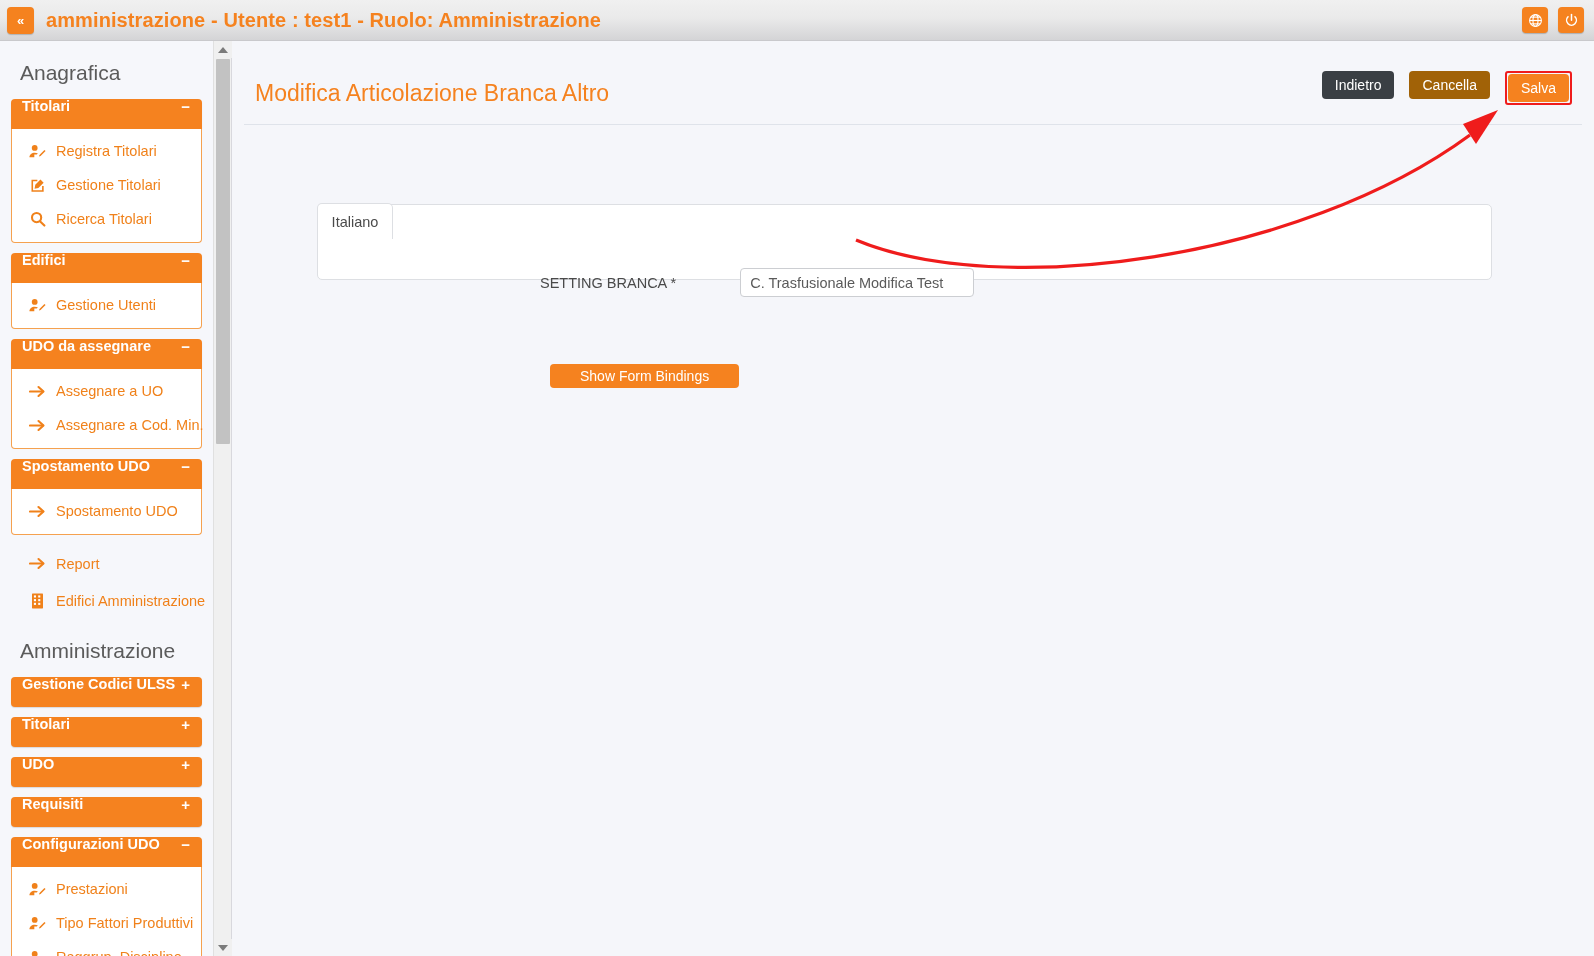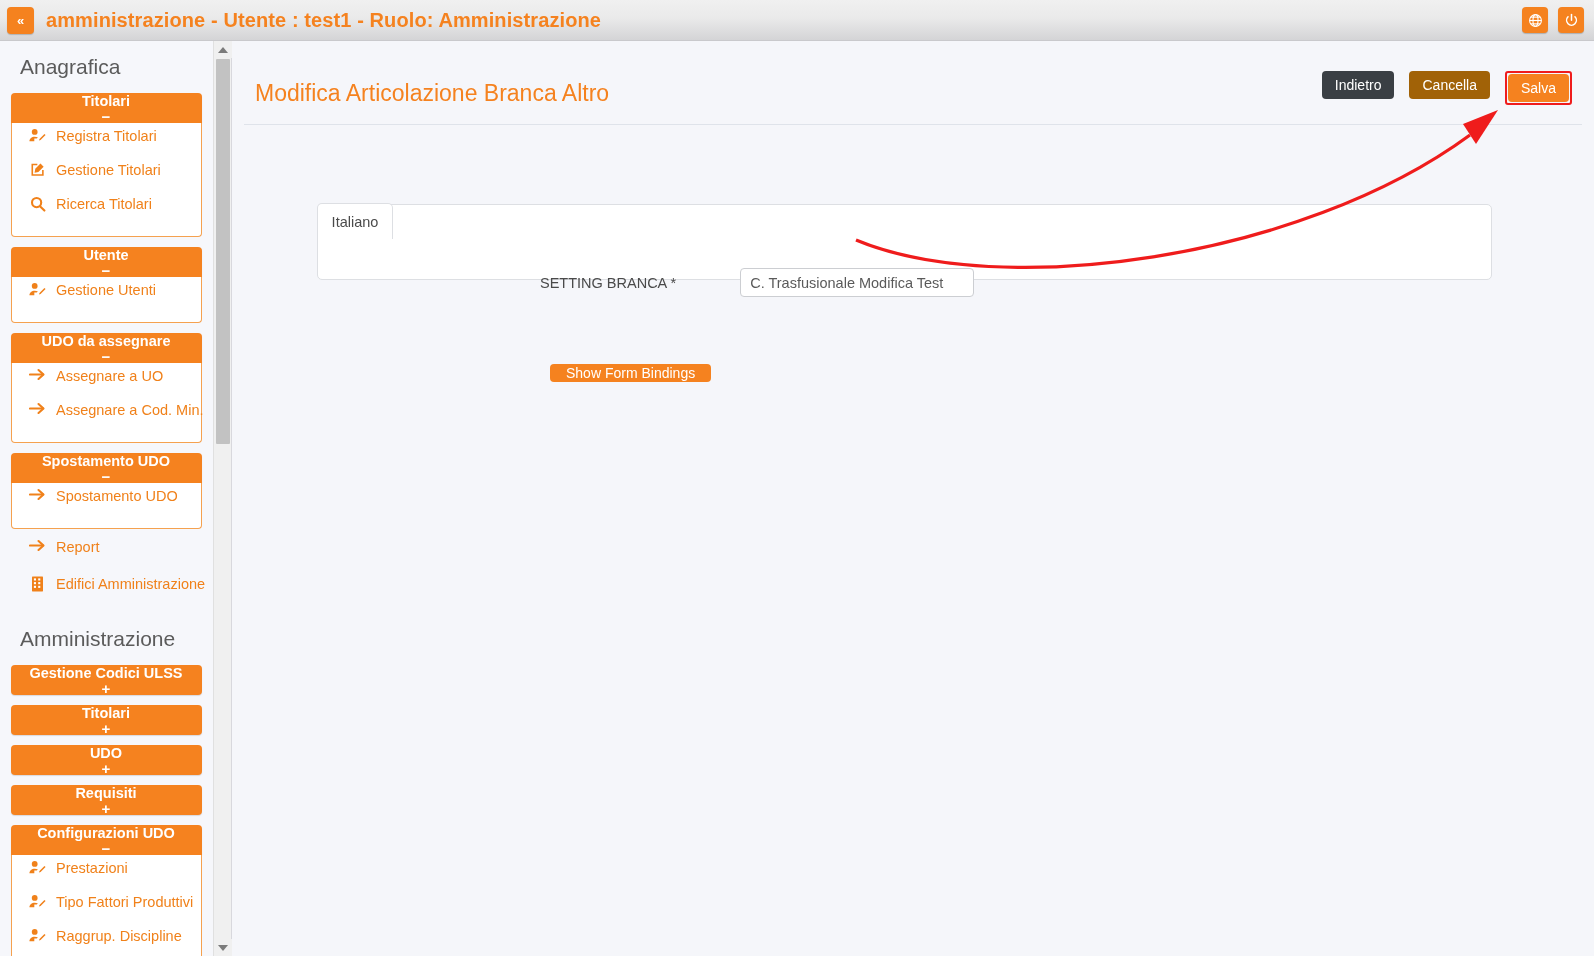--- a/index.html
+++ b/index.html
@@ -56,52 +56,51 @@
     display: flex;
   }
   #sidebar {
     width: 213px; height: 915px;
     overflow: hidden;
     padding: 0 0 0 0;
     position: relative;
   }
   .side-heading {
     font-size: 21px; color: #5b5b5b;
-    padding: 14px 0 14px 20px;
+    padding: 20px 0 14px 20px;
     font-weight: normal;
   }
   .panel {
     margin: 0 11px 10px 11px;
     border-radius: 4px;
   }
   .panel-head {
     background: #f5821f;
     color: #ffffff;
     font-size: 14.5px; font-weight: bold;
     height: 30px;
     display: flex; align-items: center; justify-content: space-between;
     padding: 0 12px 16px 11px;
     border-radius: 4px;
     cursor: pointer;
     box-shadow: 0 1px 1px rgba(0,0,0,.12);
-    flex-direction: column;
   }
   .panel.open > .panel-head {
     border-radius: 4px 4px 0 0;
   }
   .panel-sign { font-size: 15px; font-weight: bold; line-height: 1; }
   .panel-body {
     border: 1px solid #f5a14f;
     border-top: none;
     border-radius: 0 0 4px 4px;
     background: #ffffff;
     padding: 5px 0 6px 0;
   }
   .side-item {
-    display: flex; align-items: flex-start;
+    display: flex; align-items: center;
     gap: 9px;
     height: 34px;
     padding-left: 16px;
     color: #f0811a;
     font-size: 14.5px;
     cursor: pointer;
     white-space: nowrap;
   }
   .side-item .ic { width: 19px; display: flex; align-items: center; justify-content: center; flex: 0 0 19px; }
   .side-item svg { display: block; }
@@ -233,22 +232,22 @@
     font-size: 14.5px;
     color: #5a5a5a;
     font-family: "Liberation Sans", sans-serif;
     background: #fff;
     outline: none;
     margin-left: 36px;
   }
   #show-bindings {
     position: absolute;
     left: 318px; top: 323px;
-    height: 18px;
-    padding: 0 16px;
+    height: 24px;
+    padding: 0 30px;
     background: #f5821f;
     color: #fff;
     border: none; border-radius: 4px;
     font-size: 14px;
     font-family: "Liberation Sans", sans-serif;
     cursor: pointer;
   }
   #annotation-arrow {
     position: absolute;
     left: 0; top: 0;
@@ -319,21 +318,21 @@
               <line x1="10.2" y1="10.4" x2="14.4" y2="14.6"></line>
             </svg>
           </span>
           <span>Ricerca Titolari</span>
         </div>
       </div>
     </div>
 
     <div class="panel open">
       <div class="panel-head">
-        <span>Utente</span>
+        <span>Edifici</span>
         <span class="panel-sign">−</span>
       </div>
       <div class="panel-body">
         <div class="side-item">
           <span class="ic">
             <svg width="17" height="15" viewBox="0 0 18 16" fill="#f0811a">
               <circle cx="6" cy="4.2" r="3.1"></circle>
               <path d="M0.4 14.2c0-3.2 2.5-5 5.6-5 1.3 0 2.5.3 3.4.9l-1.2 1.2H5.6v2.9H0.4z"></path>
               <path d="M16.4 6.3l1.2 1.2-5.3 5.3-1.8.6.6-1.8z"></path>
             </svg>

